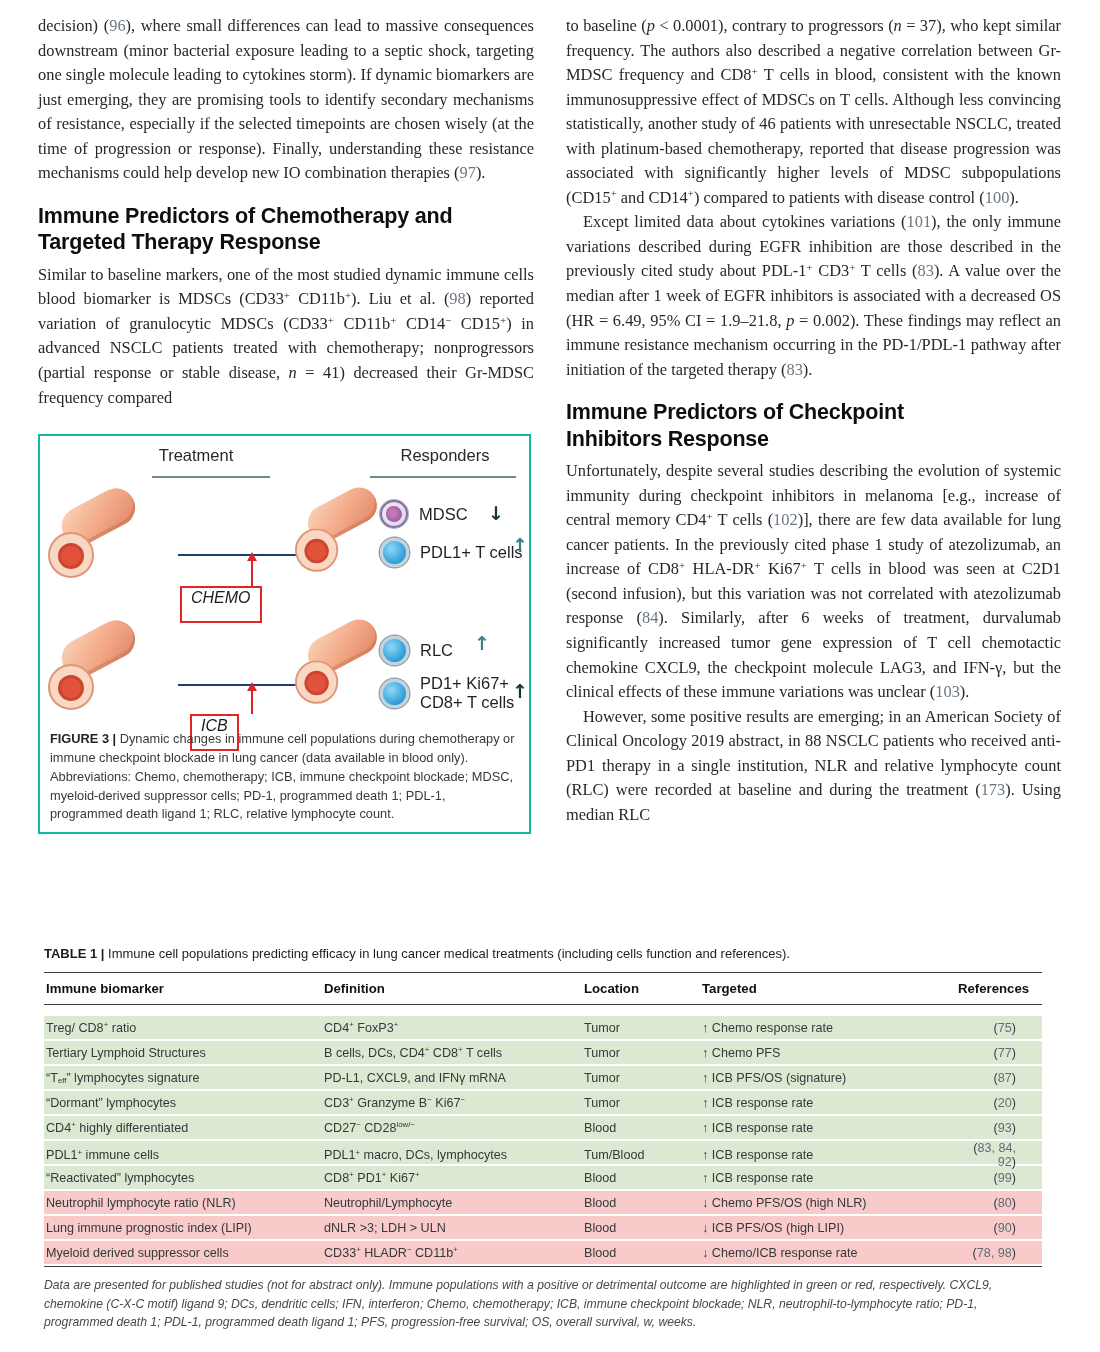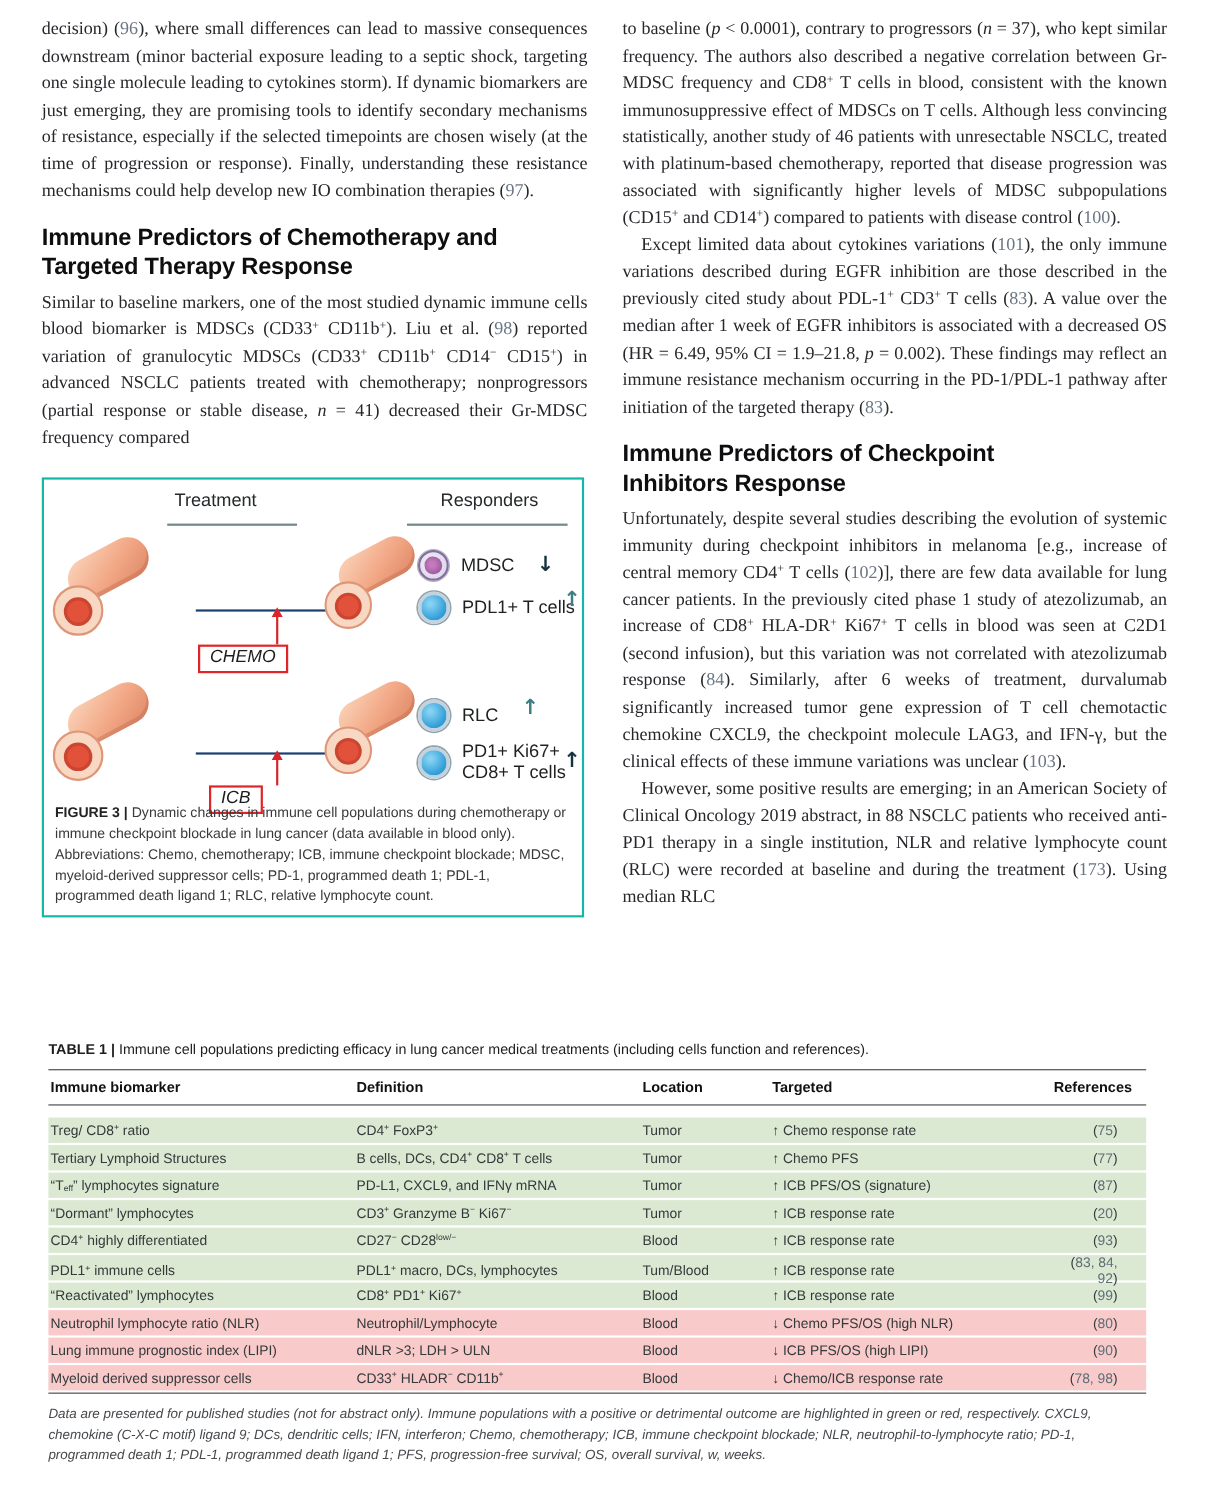--- a/index.html
+++ b/index.html
@@ -27,21 +27,21 @@
   .fig-underline{height:2px;background:#72888a;}
   .harrow{height:0;border-top:2.5px solid #1d3f6e;}
   .harrow::after{content:'';position:absolute;right:-10px;top:-7px;
         border-top:5.5px solid transparent;border-bottom:5.5px solid transparent;
         border-left:11px solid #1d3f6e;}
   .rarrow{width:2px;background:#d9242b;}
   .rarrow::before{content:'';position:absolute;top:-8px;left:-4.5px;
         border-left:5.5px solid transparent;border-right:5.5px solid transparent;
         border-bottom:9px solid #d9242b;}
   .treat-box{border:2.5px solid #e02428;background:#fff;color:#1b1c1e;
-        font-style:italic;font-size:16px;padding:1px 9px 3px 9px;}
+        font-style:italic;font-size:16px;padding:1px 9px 14px 9px;}
   .vessel{width:100px;height:88px;}
   .vessel .tube{position:absolute;left:16px;top:20px;width:78px;height:38px;border-radius:19px;
         background:linear-gradient(150deg,#f9cdb2 10%,#f2a886 55%,#e08a69 95%);
         transform:rotate(-28deg);transform-origin:left center;
         box-shadow:inset 0 -4px 0 rgba(196,110,80,.45);}
   .vessel .ring{position:absolute;left:0;bottom:6px;width:46px;height:46px;border-radius:50%;
         background:#f8d8c3;border:2.5px solid #df9678;box-sizing:border-box;}
   .vessel .lumen{position:absolute;left:10px;bottom:15px;width:26px;height:26px;border-radius:50%;
         background:#e2523a;border:3px solid #cb4530;box-sizing:border-box;}
   .vessel.small{transform:scale(0.94);}

